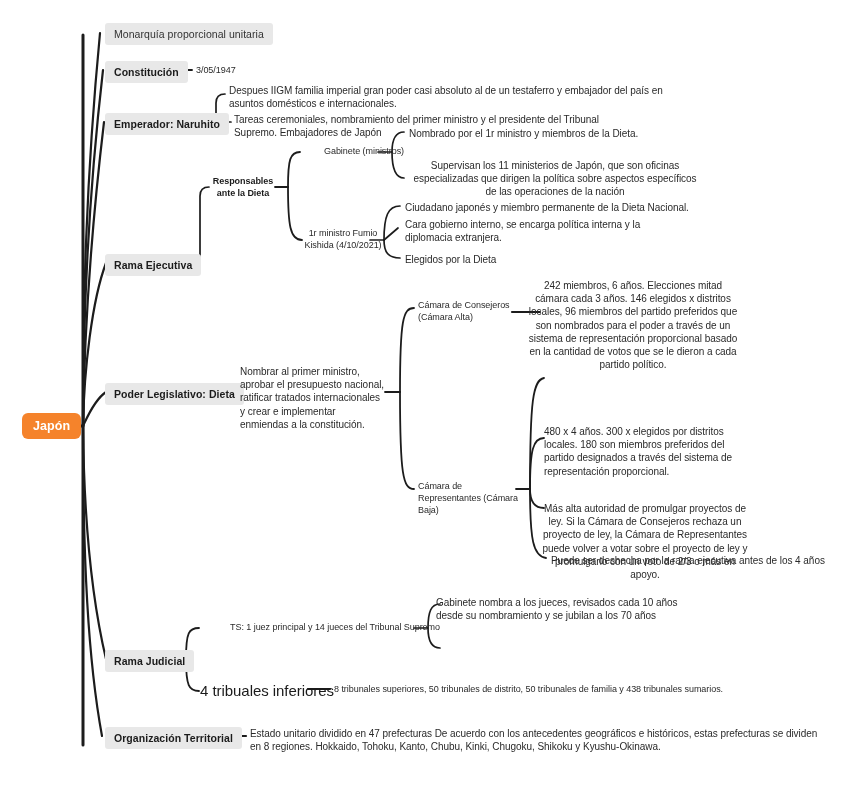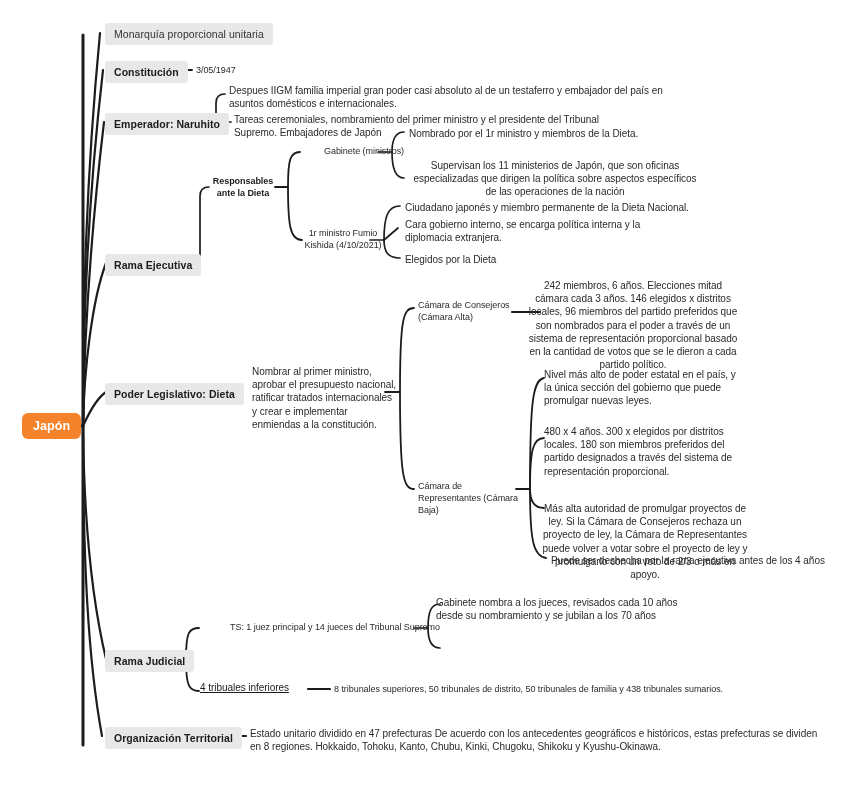--- a/index.html
+++ b/index.html
@@ -56,23 +56,22 @@
   .leaf {
     color: #2a2a2a;
     font-size: 10px;
     line-height: 1.32;
     letter-spacing: -.05px;
   }
   .leaf.mid {
     font-size: 9px;
   }
   .leaf.big {
-    font-size: 10px;
+    font-size: 15px;
     color: #1b1b1b;
-    text-decoration: underline;
   }
   .leaf.bold {
     font-weight: bold;
     font-size: 9px;
     color: #1b1b1b;
     line-height: 1.3;
   }
   .leaf.center { text-align: center; }
   .leaf.nowrap { white-space: nowrap; }
 </style>
@@ -161,27 +160,26 @@
   <div class="node leaf mid nowrap" style="left:301px; top:146px;margin-left:23px;">Gabinete (ministros)</div>
   <div class="node leaf nowrap" style="left:409px; top:127px;">Nombrado por el 1r ministro y miembros de la Dieta.</div>
   <div class="node leaf center" style="left:410px; top:159px; width:290px;">Supervisan los 11 ministerios de Japón, que son oficinas especializadas que dirigen la política sobre aspectos específicos de las operaciones de la nación</div>
 
   <div class="node leaf mid center" style="left:297px; top:228px; width:92px;">1r ministro Fumio Kishida  (4/10/2021)</div>
   <div class="node leaf nowrap" style="left:405px; top:201px;">Ciudadano japonés y miembro permanente de la Dieta Nacional.</div>
   <div class="node leaf" style="left:405px; top:218px; width:250px;">Cara gobierno interno, se encarga política interna y la diplomacia extranjera.</div>
   <div class="node leaf nowrap" style="left:405px; top:253px;">Elegidos por la Dieta</div>
 
   <div class="node chip" style="left:105px; top:383px;">Poder Legislativo: Dieta</div>
-  <div class="node leaf" style="left:240px; top:365px; width:146px;margin-left:12px;">Nombrar al primer ministro, aprobar el presupuesto nacional, ratificar tratados internacionales y crear e implementar enmiendas a la constitución.</div>
+  <div class="node leaf" style="left:240px; top:365px; width:146px;">Nombrar al primer ministro, aprobar el presupuesto nacional, ratificar tratados internacionales y crear e implementar enmiendas a la constitución.</div>
 
   <div class="node leaf mid" style="left:418px; top:300px; width:100px;">Cámara de Consejeros (Cámara Alta)</div>
   <div class="node leaf center" style="left:528px; top:279px; width:210px;">242 miembros, 6 años. Elecciones mitad cámara cada 3 años. 146 elegidos x distritos locales, 96 miembros del partido preferidos que son nombrados para el poder a través de un sistema de representación proporcional basado en la cantidad de votos que se le dieron a cada partido político.</div>
 
   <div class="node leaf mid" style="left:418px; top:481px; width:104px;">Cámara de Representantes (Cámara Baja)</div>
-  <div class="node leaf" style="left:544px; top:368px; width:196px;">Nivel más alto de poder estatal en el país, y la única sección del gobierno que puede promulgar nuevas leyes.</div>
   <div class="node leaf" style="left:544px; top:425px; width:204px;">480 x 4 años. 300 x elegidos por distritos locales. 180 son miembros preferidos del partido designados a través del sistema de representación proporcional.</div>
   <div class="node leaf center" style="left:540px; top:502px; width:210px;">Más alta autoridad de promulgar proyectos de ley. Si la Cámara de Consejeros rechaza un proyecto de ley, la Cámara de Representantes puede volver a votar sobre el proyecto de ley y promulgarlo con un voto de 2/3 o más en apoyo.</div>
   <div class="node leaf nowrap" style="left:551px; top:554px;">Puede ser deshecha por la rama ejecutiva antes de los 4 años</div>
 
   <div class="node chip" style="left:105px; top:650px;">Rama Judicial</div>
   <div class="node leaf mid nowrap" style="left:202px; top:622px;margin-left:28px;">TS: 1 juez principal y 14 jueces del Tribunal Supremo</div>
   <div class="node leaf" style="left:436px; top:596px; width:262px;">Gabinete nombra a los jueces, revisados cada 10  años desde su nombramiento y se jubilan a los 70 años</div>
 
   <div class="node leaf big nowrap" style="left:200px; top:681px;">4 tribuales inferiores</div>
   <div class="node leaf mid nowrap" style="left:334px; top:684px;">8 tribunales superiores, 50 tribunales de distrito, 50 tribunales de familia y 438 tribunales sumarios.</div>

